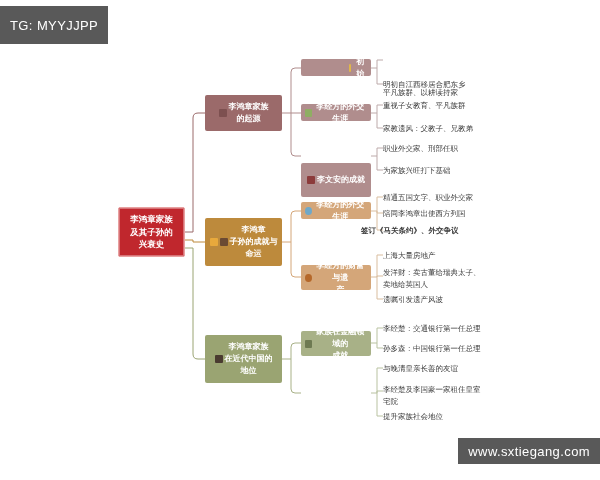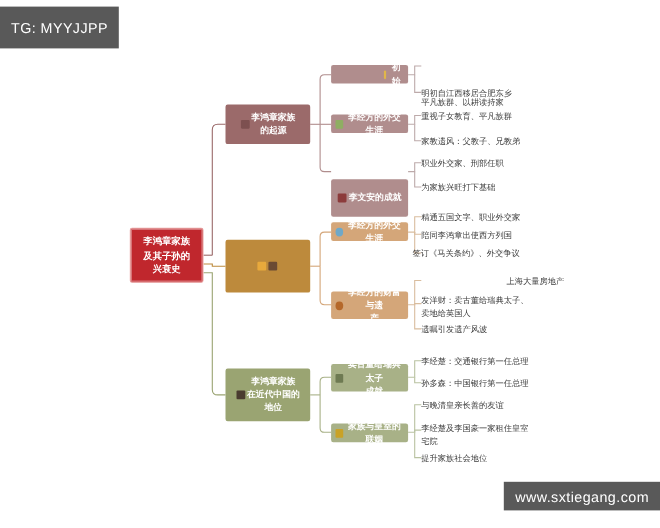--- a/index.html
+++ b/index.html
@@ -158,59 +158,58 @@
   <div class="node c1" style="left:301px;top:147px;width:70px;height:34px;margin-top:16px;">
     <span class="ico" style="background:#8c3b3b"></span>
     <span class="label" style="white-space: pre-line;">李文安的成就</span>
   </div>
   <div class="leaf" style="left: 383px; top: 143px; width: 120px; white-space: pre-line;">职业外交家、刑部任职</div>
   <div class="leaf" style="left: 383px; top: 165px; width: 120px; white-space: pre-line;">为家族兴旺打下基础</div>
 
   <div class="node b2" style="left:205px;top:218px;width:77px;height:48px;">
     <span class="ico" style="background:#e8a93c"></span>
     <span class="ico" style="background:#6b4a33"></span>
+    <span class="label" style="white-space: pre-line;">李鸿章
+子孙的成就与
+命运</span>
   </div>
 
   <div class="node c2" style="left:301px;top:202px;width:70px;height:17px;">
     <span class="ico" style="background:#6fa8c8;border-radius:50%"></span>
     <span class="label" style="white-space: pre-line;">李经方的外交生涯</span>
   </div>
   <div class="leaf" style="left: 383px; top: 192px; width: 130px; white-space: pre-line;">精通五国文字、职业外交家</div>
   <div class="leaf" style="left: 383px; top: 208px; width: 130px; white-space: pre-line;">陪同李鸿章出使西方列国</div>
-  <div class="leaf" style="left: 375px; top: 225px; width: 130px; white-space: pre-line;">签订《马关条约》、外交争议</div>
+  <div class="leaf" style="left: 361px; top: 225px; width: 130px; white-space: pre-line; font-weight: bold;">签订《马关条约》、外交争议</div>
 
   <div class="node c2" style="left:301px;top:265px;width:70px;height:25px;">
     <span class="ico" style="background:#b5682a;border-radius:50%"></span>
     <span class="label" style="white-space: pre-line;">李经方的财富与遗
 产</span>
   </div>
-  <div class="leaf" style="left: 383px; top: 250px; width: 130px; white-space: pre-line; text-align: right;">上海大量房地产</div>
+  <div class="leaf" style="left: 383px; top: 250px; width: 130px; white-space: pre-line;">上海大量房地产</div>
   <div class="leaf" style="left: 383px; top: 267px; width: 125px; white-space: pre-line;">发洋财：卖古董给瑞典太子、
 卖地给英国人</div>
   <div class="leaf" style="left: 383px; top: 294px; width: 130px; white-space: pre-line;">遗嘱引发遗产风波</div>
 
   <div class="node b3" style="left:205px;top:335px;width:77px;height:48px;">
     <span class="ico" style="background:#4a3b30"></span>
     <span class="label" style="white-space: pre-line;">李鸿章家族
 在近代中国的
 地位</span>
   </div>
 
   <div class="node c3" style="left:301px;top:331px;width:70px;height:25px;">
     <span class="ico" style="background:#6e7a52"></span>
-    <span class="label" style="white-space: pre-line;">卖古董给瑞典太子
+    <span class="label" style="white-space: pre-line;">家族在金融领域的
 成就</span>
   </div>
   <div class="leaf" style="left: 383px; top: 323px; width: 135px; white-space: pre-line;">李经楚：交通银行第一任总理</div>
   <div class="leaf" style="left: 383px; top: 343px; width: 135px; white-space: pre-line;">孙多森：中国银行第一任总理</div>
 
-  <div class="node c3" style="left:301px;top:385px;width:70px;height:17px;">
-    <span class="ico" style="background:#c9a227"></span>
-    <span class="label" style="white-space: pre-line;">家族与皇室的联姻</span>
-  </div>
   <div class="leaf" style="left: 383px; top: 384px; width: 130px; white-space: pre-line;">李经楚及李国豪一家租住皇室
 宅院</div>
   <div class="leaf" style="left: 383px; top: 363px; width: 135px; white-space: pre-line;">与晚清皇亲长善的友谊</div>
   <div class="leaf" style="left: 383px; top: 411px; width: 135px; white-space: pre-line;">提升家族社会地位</div>
 
   <div class="wm" id="wm-top">TG: MYYJJPP</div>
   <div class="wm" id="wm-bottom">www.sxtiegang.com</div>
 
 </div>
 

